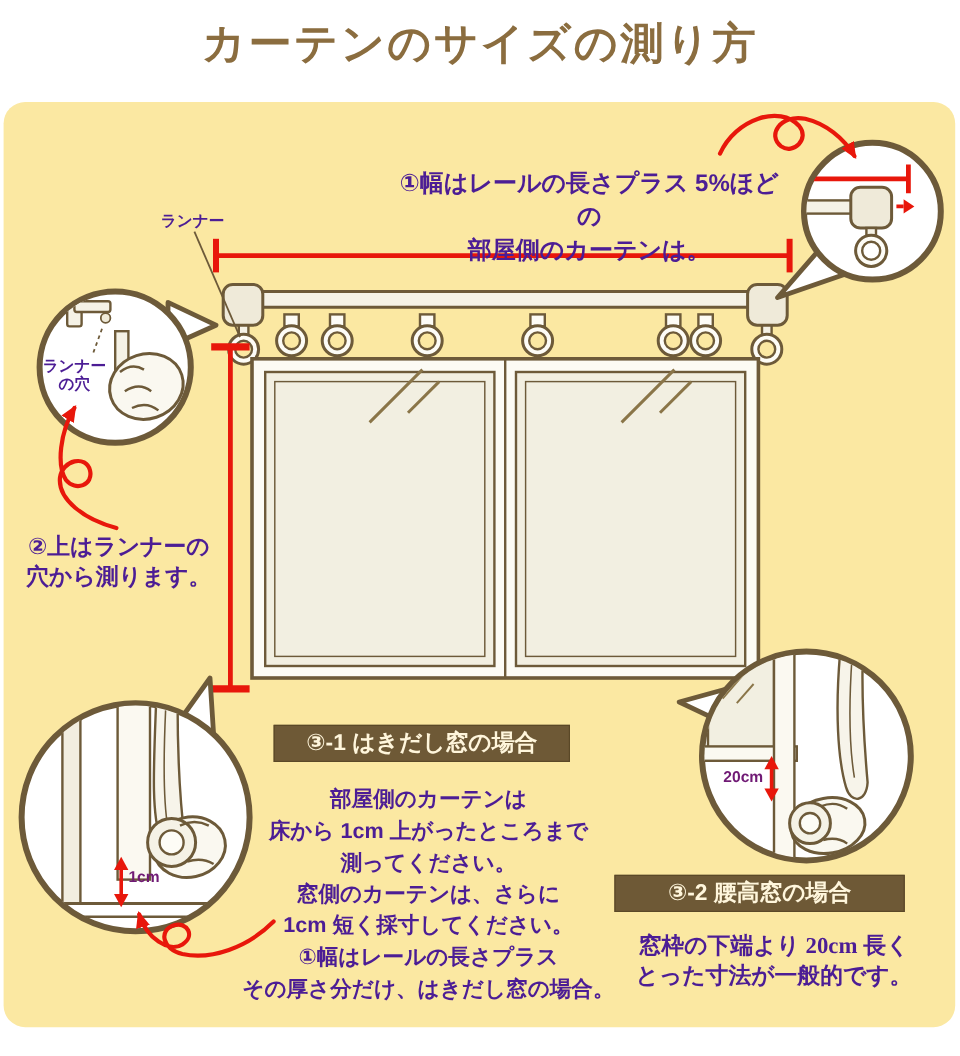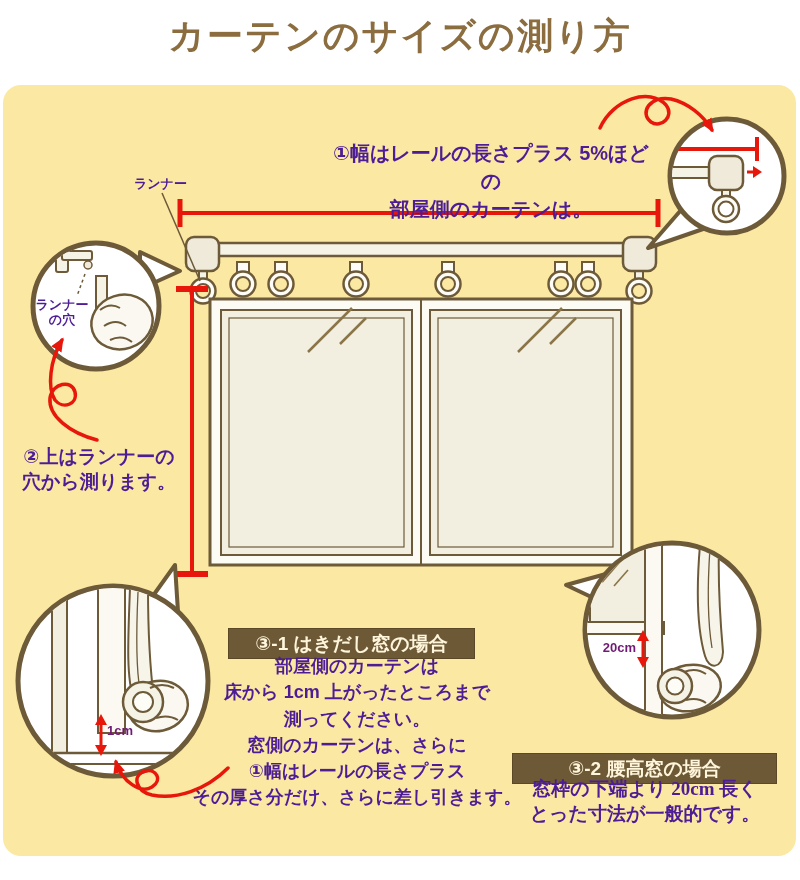--- a/index.html
+++ b/index.html
@@ -13,23 +13,23 @@
          font-weight:bold;color:#8B6D3F;letter-spacing:2px;}
   .width-note{left:330px;top:139px;width:322px;text-align:center;
               font-size:20px;font-weight:bold;line-height:28px;}
   .runner-label{left:134px;top:175px;font-size:13px;font-weight:bold;}
   .runner-hole-label{left:30px;top:297px;width:64px;text-align:center;
                      font-size:13px;font-weight:bold;line-height:15px;}
   .top-note{left:14px;top:444px;width:170px;text-align:center;
             font-size:19px;font-weight:bold;line-height:25px;}
   .banner{background:#6E5936;color:#FFF6DC;text-align:center;
           font-size:19px;font-weight:bold;border:1px solid #5A4827;
-          box-sizing:border-box;margin-top:24px;}
+          box-sizing:border-box;}
   .banner1{left:228px;top:604px;width:247px;height:31px;line-height:29px;}
-  .banner2{left:512px;top:729px;width:265px;height:31px;line-height:29px;}
+  .banner2{left:512px;top:729px;width:242px;height:31px;line-height:29px;}
   .para1{left:192px;top:653px;width:330px;text-align:center;
          font-size:18px;font-weight:bold;line-height:26.3px;}
   .para2{left:505px;top:776px;width:280px;text-align:center;
          font-size:19px;font-weight:bold;line-height:25px;font-family:Liberation Serif, serif;}
   .cm-label{color:#701a75;font-weight:bold;font-size:13px;}
   .label-1cm{left:107px;top:723px;}
   .label-20cm{left:596px;top:640px;width:40px;text-align:right;}
 </style>
 </head>
 <body>
@@ -233,22 +233,23 @@
     <div>穴から測ります。</div>
   </div>
 
   <div class="txt banner banner1">③-1 はきだし窓の場合</div>
 
   <div class="txt para1">
     <div>部屋側のカーテンは</div>
     <div>床から 1cm 上がったところまで</div>
     <div>測ってください。</div>
     <div>窓側のカーテンは、さらに</div>
+    <div>1cm 短く採寸してください。</div>
     <div>①幅はレールの長さプラス</div>
-    <div>その厚さ分だけ、さらに差し引きます。</div>
+    <div>その厚さ分だけ、はきだし窓の場合。</div>
   </div>
 
   <div class="txt banner banner2">③-2 腰高窓の場合</div>
 
   <div class="txt para2">
     <div>窓枠の下端より 20cm 長く</div>
     <div>とった寸法が一般的です。</div>
   </div>
 
   <div class="txt cm-label label-1cm">1cm</div>

